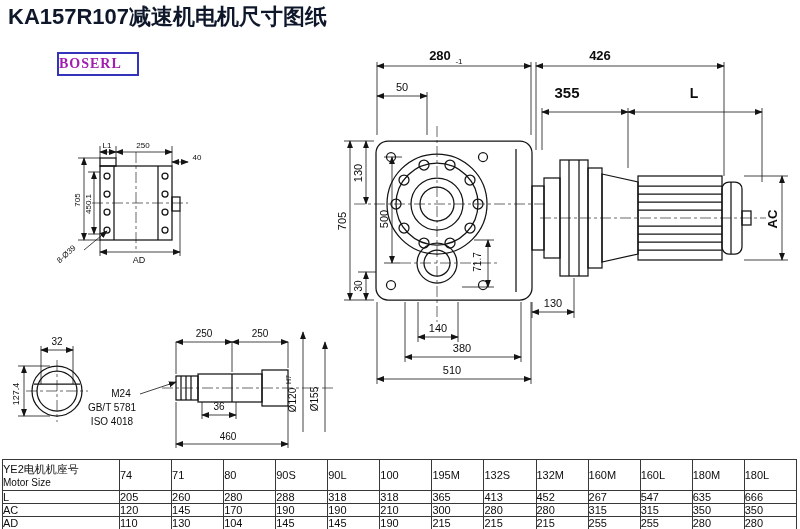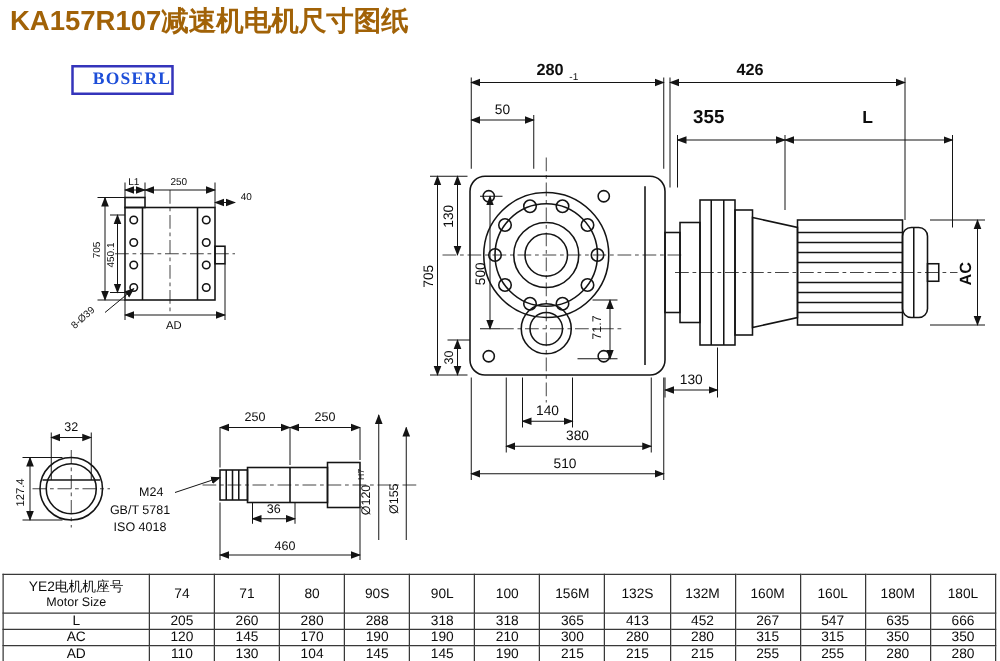--- a/index.html
+++ b/index.html
@@ -1,29 +1,29 @@
 <!DOCTYPE html>
 <html><head>
 <meta charset="utf-8">
 <style>
   html,body{margin:0;padding:0}
   body{width:800px;height:529px;position:relative;background:#fff;font-family:"Liberation Sans",sans-serif;overflow:hidden;color:#0d0d0d}
-  .page-title{position:absolute;left:8px;top:2px;margin:0;font-size:22px;font-weight:bold;color:#a16207}
-  .logo{position:absolute;left:57px;top:52px;width:78px;height:20px;border:2px solid #3434bb;color:#1d4ed8;
-        font-family:"Liberation Serif",serif;font-weight:bold;font-size:14px;text-align:right;line-height:20px;letter-spacing:1px}
+  .page-title{position:absolute;left:8px;top:2px;margin:0;font-size:22px;font-weight:bold;color:#0f172a}
+  .logo{position:absolute;left:57px;top:52px;width:78px;height:20px;border:2px solid #3434bb;color:#a21caf;
+        font-family:"Liberation Serif",serif;font-weight:bold;font-size:14px;text-align:left;line-height:20px;letter-spacing:1px}
   svg.drawing{position:absolute;left:0;top:0}
   .v{fill:none;stroke:#141414;stroke-width:1.25}
   .d{stroke:#141414;stroke-width:0.8;fill:none}
   .cl{stroke:#2a2a2a;stroke-width:0.7;stroke-dasharray:11 3 3 3;fill:none}
   text{fill:#0d0d0d;font-family:"Liberation Sans",sans-serif;text-anchor:middle}
   .f7{font-size:7px}.f8{font-size:8px}.f9{font-size:9px}.f10{font-size:10px}.f11{font-size:11px}
   .f13{font-size:13px}.f14{font-size:14px}.f15{font-size:15px;font-weight:bold}
   .fw6{font-weight:600}.as{text-anchor:start}
   table.size-table{position:absolute;left:2px;top:459px;width:795px;border-collapse:collapse;table-layout:fixed}
-  .size-table td{border:1px solid #383838;text-align:center;padding:0;font-size:11px;height:12px;line-height:12px;white-space:nowrap;overflow:hidden}
+  .size-table td{border:1px solid #383838;text-align:left;padding:0;font-size:11px;height:12px;line-height:12px;white-space:nowrap;overflow:hidden}
   .size-table td.c0{width:116px}
   .size-table tr.hd td{height:30px;line-height:normal;vertical-align:middle}
   .hd .cn{font-size:11px}.hd .en{font-size:10px}
 </style>
 </head>
 <body>
 
 <div class="page-title">KA157R107减速机电机尺寸图纸</div>
 <div class="logo">BOSERL</div>
 
@@ -259,21 +259,21 @@
     <td class="c0">
       <div class="cn">YE2电机机座号</div>
       <div class="en">Motor Size</div>
     </td>
     <td>74</td>
     <td>71</td>
     <td>80</td>
     <td>90S</td>
     <td>90L</td>
     <td>100</td>
-    <td>156M</td>
+    <td>195M</td>
     <td>132S</td>
     <td>132M</td>
     <td>160M</td>
     <td>160L</td>
     <td>180M</td>
     <td>180L</td>
   </tr>
   <tr>
     <td class="c0">L</td>
     <td>205</td>

